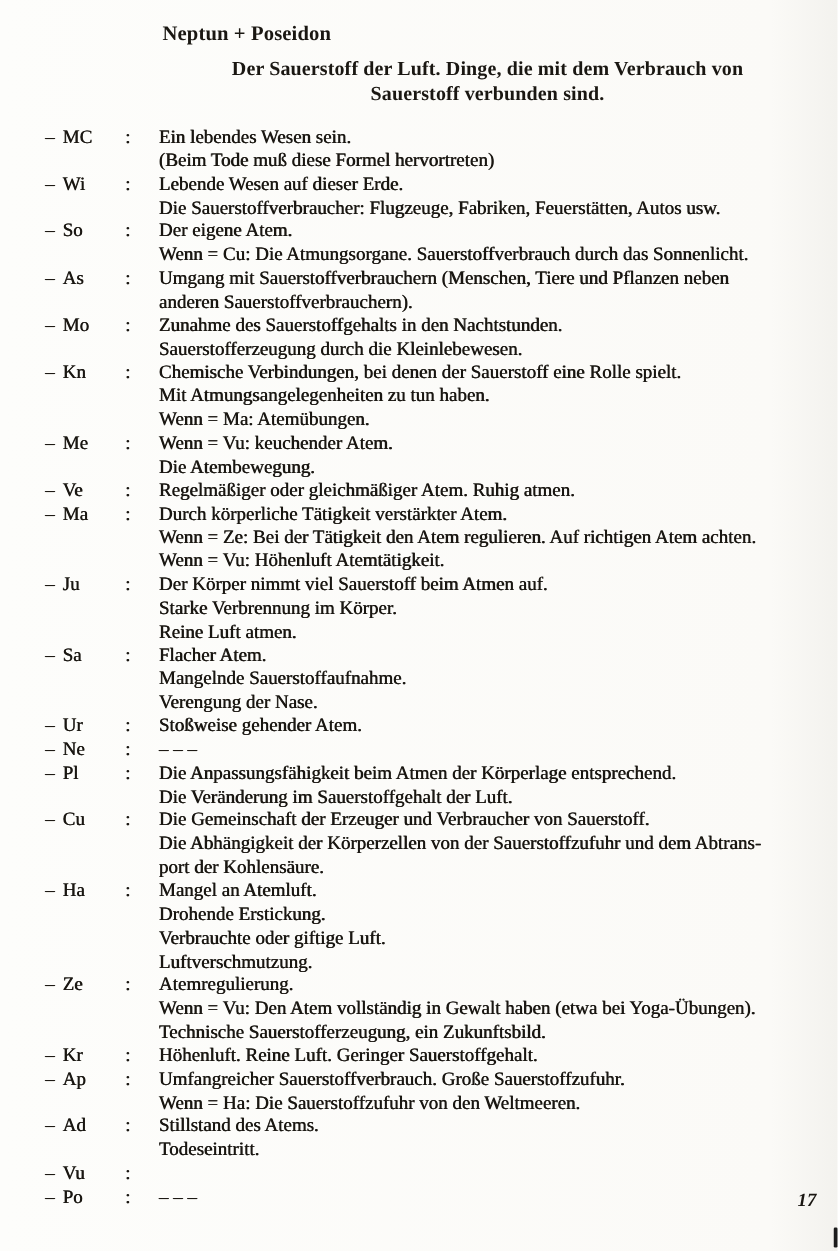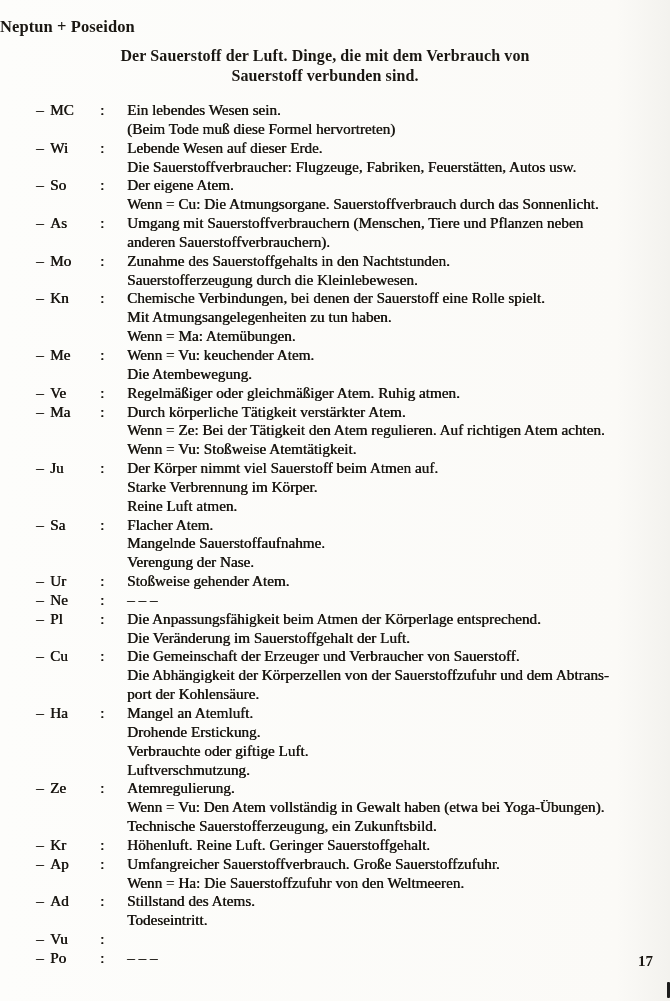--- a/index.html
+++ b/index.html
@@ -13,21 +13,21 @@
   .page {
     position: relative;
     width: 670px; height: 1001px;
     background: linear-gradient(90deg, #fdfdfb 0%, #fbfaf7 92%, #f3f2ee 100%);
     box-sizing: border-box;
     padding-top: 17px;
   }
   
   .ink { text-shadow: 0.45px 0 0 currentColor; }
 
-  .heading-block { margin-right: 20px; }
+  .heading-block { margin-left: 130px; margin-right: 20px; }
   .doc-title {
     font-weight: 700;
     font-size: 16.5px;
     line-height: 20px;
     letter-spacing: 0.1px;
     margin: 0 0 9px 0;
   }
   .doc-subtitle {
     font-weight: 700;
     font-size: 16px;
@@ -48,20 +48,21 @@
     align-items: start;
   }
   .keycell { display: flex; white-space: nowrap; }
   .dash { display: inline-block; width: 14px; }
   .line { white-space: nowrap; }
   .page-number {
     position: absolute;
     top: 953px; right: 17px;
     font-weight: 700;
     font-size: 15px;
+    font-style: italic;
   }
   .edge-mark {
     position: absolute;
     right: 0; bottom: 3px;
     width: 3px; height: 16px;
     background: #1c1c1c;
     border-radius: 1px;
   }
 </style>
 </head>
@@ -176,21 +177,21 @@
 
   <div class="entry-row">
     <div class="keycell">
       <span class="dash">–</span>
       <span>Ma</span>
     </div>
     <div>:</div>
     <div>
           <div class="line">Durch körperliche Tätigkeit verstärkter Atem.</div>
           <div class="line">Wenn = Ze: Bei der Tätigkeit den Atem regulieren. Auf richtigen Atem achten.</div>
-          <div class="line">Wenn = Vu: Stoßweise Atemtätigkeit.</div>
+          <div class="line">Wenn = Vu: Höhenluft Atemtätigkeit.</div>
         </div>
   </div>
 
   <div class="entry-row">
     <div class="keycell">
       <span class="dash">–</span>
       <span>Ju</span>
     </div>
     <div>:</div>
     <div>

